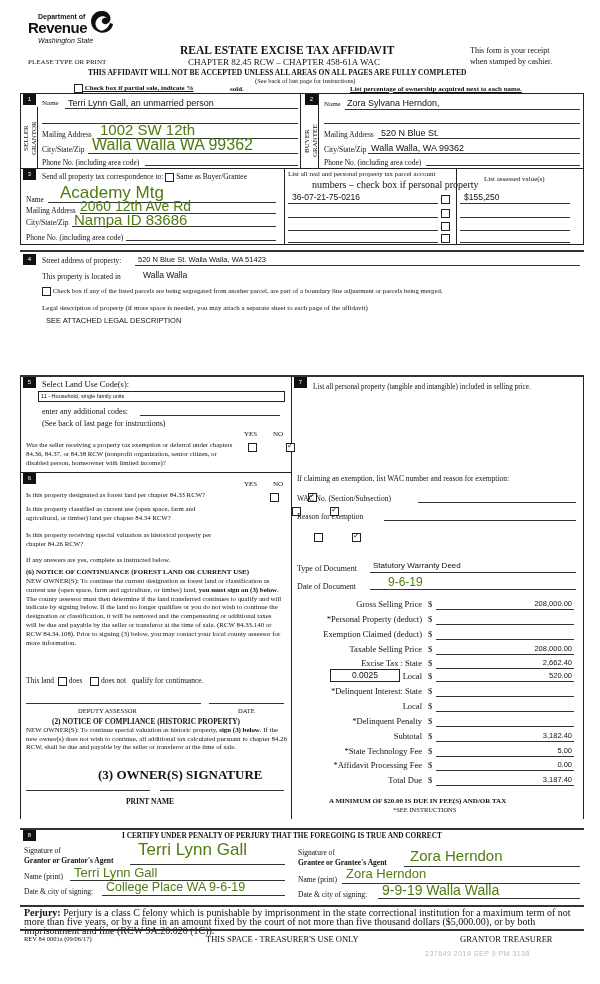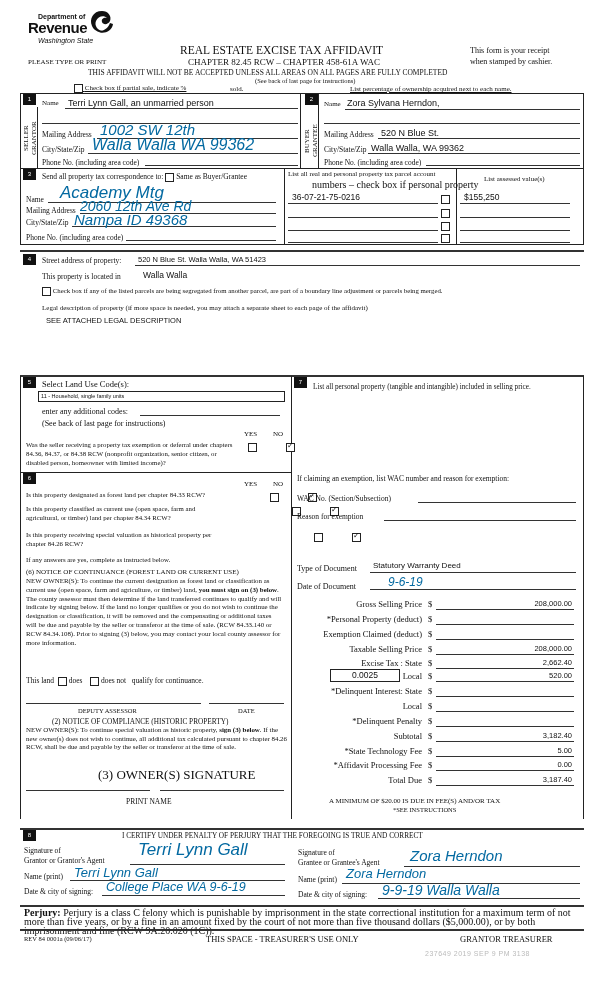--- a/index.html
+++ b/index.html
@@ -1,21 +1,21 @@
 <!DOCTYPE html>
 <html><head>
 <meta charset="utf-8">
 <style>
 *{box-sizing:border-box;margin:0;padding:0}
 html,body{width:600px;height:984px;background:#fff;overflow:hidden}
 body{position:relative;font-family:"Liberation Serif",serif;color:#111;font-size:8px}
 .abs{position:absolute}
 .sans{font-family:"Liberation Sans",sans-serif}
-.hand{font-family:"DejaVu Sans",sans-serif;font-style:italic;color:#0369a1}
-.bold{font-weight:normal}
+.hand{font-family:"DejaVu Sans",sans-serif;color:#4d7c0f}
+.bold{font-weight:bold}
 .box{border:1.2px solid #222}
 .num{position:absolute;background:#111;color:#fff;font-size:6px;width:13px;height:11px;text-align:center;line-height:11px;font-family:"Liberation Sans",sans-serif}
 .line{position:absolute;border-bottom:1px solid #333}
 .cb{display:inline-block;width:9px;height:9px;border:1px solid #222;vertical-align:middle;background:#fff;position:relative}
 .cb.checked::after{content:"✓";position:absolute;left:0;top:-3px;font-size:8px;color:#111}
 .lbl{position:absolute;font-size:7.5px;white-space:nowrap}
 .val{position:absolute;font-family:"Liberation Sans",sans-serif;font-size:9px;white-space:nowrap}
 .vtext{position:absolute;writing-mode:vertical-rl;transform:rotate(180deg);font-size:7px;text-align:center}
 .calc-row{position:absolute;left:300px;width:280px;height:16px}
 .calc-row .cl{position:absolute;right:158px;top:0;font-size:8.5px;white-space:nowrap}
@@ -101,21 +101,21 @@
   <span>Same as Buyer/Grantee</span>
 </div>
 <div class="lbl" style="left:26px;top:195px">Name</div>
 <div class="line" style="left:48px;top:202px;width:228px"></div>
 <div class="val hand" style="left:60px;top:183px;font-size:17px">Academy Mtg</div>
 <div class="lbl" style="left:26px;top:206px">Mailing Address</div>
 <div class="line" style="left:80px;top:213px;width:196px"></div>
 <div class="val hand" style="left:80px;top:198px;font-size:14px">2060 12th Ave Rd</div>
 <div class="lbl" style="left:26px;top:218px">City/State/Zip</div>
 <div class="line" style="left:72px;top:226px;width:204px"></div>
-<div class="val hand" style="left:74px;top:211px;font-size:15px">Nampa ID 49368</div>
+<div class="val hand" style="left:74px;top:211px;font-size:15px">Nampa ID 83686</div>
 <div class="lbl" style="left:26px;top:233px">Phone No. (including area code)</div>
 <div class="line" style="left:126px;top:240px;width:150px"></div>
 
 
 <div class="lbl" style="left:288px;top:170px;font-size:7px">List all real and personal property tax parcel account</div>
 <div class="lbl" style="left:312px;top:179px;font-size:10px">numbers – check box if personal property</div>
 <div class="lbl" style="left:484px;top:175px;font-size:7px">List assessed value(s)</div>
 
 <div class="abs" style="left:288px;top:192px;width:294px;height:12px">
   <div class="val" style="left:4px;top:0;font-size:8.5px">36-07-21-75-0216</div>

